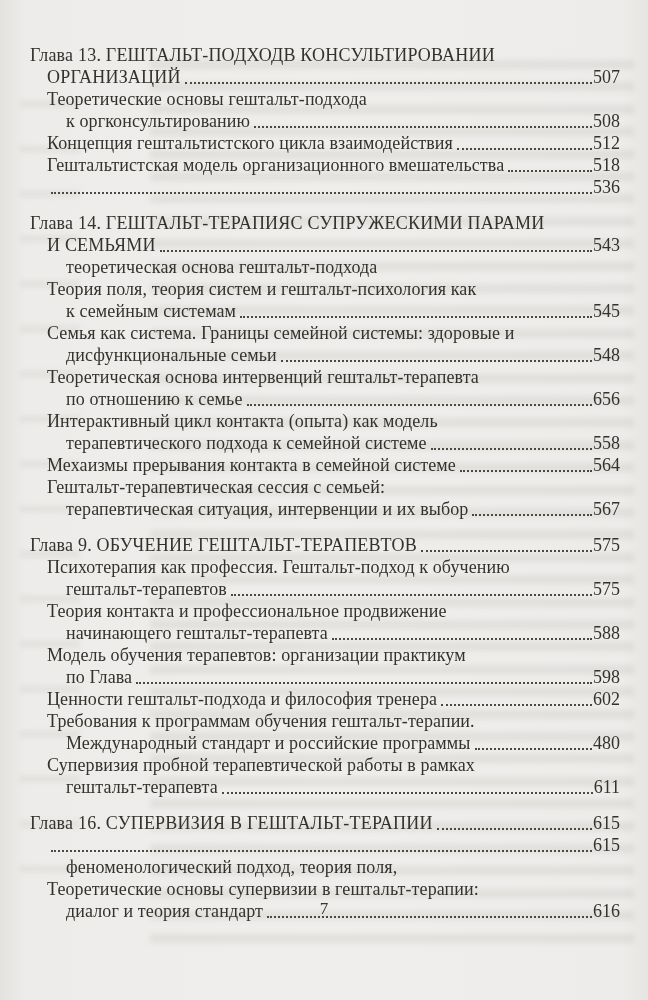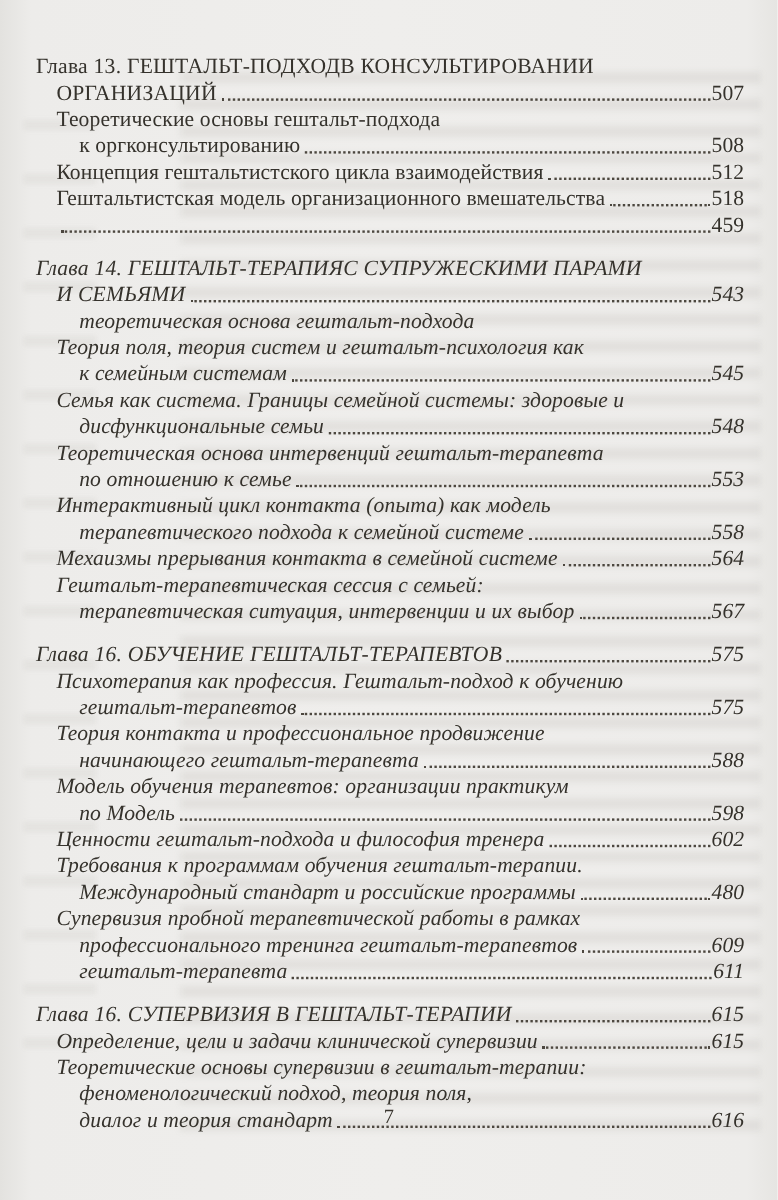--- a/index.html
+++ b/index.html
@@ -46,21 +46,20 @@
     pointer-events: none;
   }
   .page {
     position: relative;
     padding: 44px 28px 0 30px;
     font-size: 18px;
     line-height: 22px;
   }
   .section:not(:first-child) {
     margin-top: 14px;
-    font-style: italic;
   }
   .row {
     display: flex;
     align-items: baseline;
     white-space: nowrap;
   }
   .row .txt {
     letter-spacing: 0.1px;
   }
   .row.chapter .txt {
@@ -119,21 +118,21 @@
           <span class="dots"></span>
           <span class="pg">512</span>
         </div>
         <div class="row lvl1">
           <span class="txt">Гештальтистская модель организационного вмешательства</span>
           <span class="dots"></span>
           <span class="pg">518</span>
         </div>
         <div class="row lvl1">
           <span class="dots"></span>
-          <span class="pg">459</span>
+          <span class="pg">536</span>
         </div>
       </div>
       <div class="section">
         <div class="row lvl0 chapter">
           <span class="txt">Глава 14. ГЕШТАЛЬТ-ТЕРАПИЯС СУПРУЖЕСКИМИ ПАРАМИ</span>
         </div>
         <div class="row lvl1 chapter">
           <span class="txt">И СЕМЬЯМИ</span>
           <span class="dots"></span>
           <span class="pg">543</span>
@@ -156,21 +155,21 @@
           <span class="txt">дисфункциональные семьи</span>
           <span class="dots"></span>
           <span class="pg">548</span>
         </div>
         <div class="row lvl1">
           <span class="txt">Теоретическая основа интервенций гештальт-терапевта</span>
         </div>
         <div class="row lvl2">
           <span class="txt">по отношению к семье</span>
           <span class="dots"></span>
-          <span class="pg">553</span>
+          <span class="pg">656</span>
         </div>
         <div class="row lvl1">
           <span class="txt">Интерактивный цикл контакта (опыта) как модель</span>
         </div>
         <div class="row lvl2">
           <span class="txt">терапевтического подхода к семейной системе</span>
           <span class="dots"></span>
           <span class="pg">558</span>
         </div>
         <div class="row lvl1">
@@ -182,21 +181,21 @@
           <span class="txt">Гештальт-терапевтическая сессия с семьей:</span>
         </div>
         <div class="row lvl2">
           <span class="txt">терапевтическая ситуация, интервенции и их выбор</span>
           <span class="dots"></span>
           <span class="pg">567</span>
         </div>
       </div>
       <div class="section">
         <div class="row lvl0 chapter">
-          <span class="txt">Глава 16. ОБУЧЕНИЕ ГЕШТАЛЬТ-ТЕРАПЕВТОВ</span>
+          <span class="txt">Глава 9. ОБУЧЕНИЕ ГЕШТАЛЬТ-ТЕРАПЕВТОВ</span>
           <span class="dots"></span>
           <span class="pg">575</span>
         </div>
         <div class="row lvl1">
           <span class="txt">Психотерапия как профессия. Гештальт-подход к обучению</span>
         </div>
         <div class="row lvl2">
           <span class="txt">гештальт-терапевтов</span>
           <span class="dots"></span>
           <span class="pg">575</span>
@@ -206,67 +205,61 @@
         </div>
         <div class="row lvl2">
           <span class="txt">начинающего гештальт-терапевта</span>
           <span class="dots"></span>
           <span class="pg">588</span>
         </div>
         <div class="row lvl1">
           <span class="txt">Модель обучения терапевтов: организации практикум</span>
         </div>
         <div class="row lvl2">
-          <span class="txt">по Модель</span>
+          <span class="txt">по Глава</span>
           <span class="dots"></span>
           <span class="pg">598</span>
         </div>
         <div class="row lvl1">
           <span class="txt">Ценности гештальт-подхода и философия тренера</span>
           <span class="dots"></span>
           <span class="pg">602</span>
         </div>
         <div class="row lvl1">
           <span class="txt">Требования к программам обучения гештальт-терапии.</span>
         </div>
         <div class="row lvl2">
           <span class="txt">Международный стандарт и российские программы</span>
           <span class="dots"></span>
           <span class="pg">480</span>
         </div>
         <div class="row lvl1">
           <span class="txt">Супервизия пробной терапевтической работы в рамках</span>
         </div>
         <div class="row lvl2">
-          <span class="txt">профессионального тренинга гештальт-терапевтов</span>
-          <span class="dots"></span>
-          <span class="pg">609</span>
-        </div>
-        <div class="row lvl2">
           <span class="txt">гештальт-терапевта</span>
           <span class="dots"></span>
           <span class="pg">611</span>
         </div>
       </div>
       <div class="section">
         <div class="row lvl0 chapter">
           <span class="txt">Глава 16. СУПЕРВИЗИЯ В ГЕШТАЛЬТ-ТЕРАПИИ</span>
           <span class="dots"></span>
           <span class="pg">615</span>
         </div>
         <div class="row lvl1">
-          <span class="txt">Определение, цели и задачи клинической супервизии</span>
           <span class="dots"></span>
           <span class="pg">615</span>
         </div>
+        <div class="row lvl2">
+          <span class="txt">феноменологический подход, теория поля,</span>
+        </div>
         <div class="row lvl1">
           <span class="txt">Теоретические основы супервизии в гештальт-терапии:</span>
-        </div>
-        <div class="row lvl2">
-          <span class="txt">феноменологический подход, теория поля,</span>
         </div>
         <div class="row lvl2">
           <span class="txt">диалог и теория стандарт</span>
           <span class="dots"></span>
           <span class="pg">616</span>
         </div>
       </div>
     </div>
   <div class="folio">7</div>
 </div>

